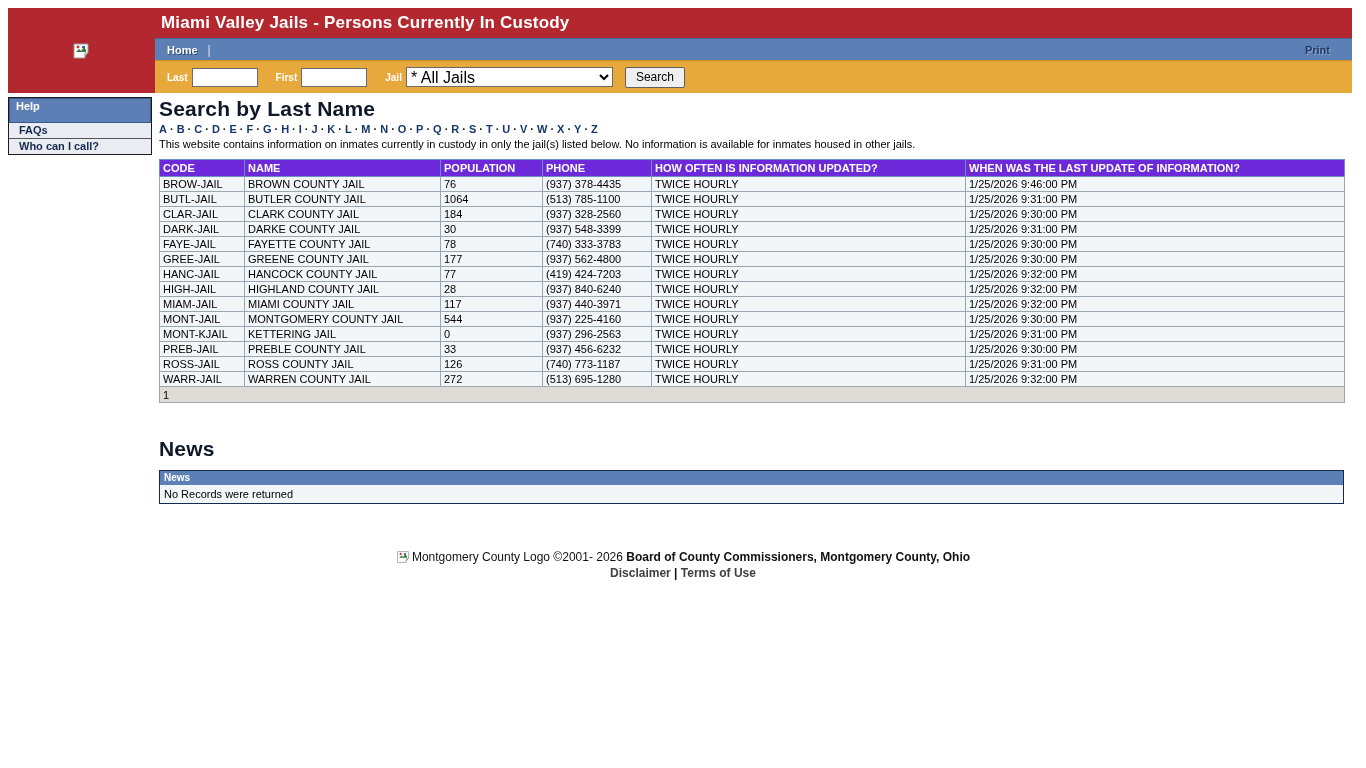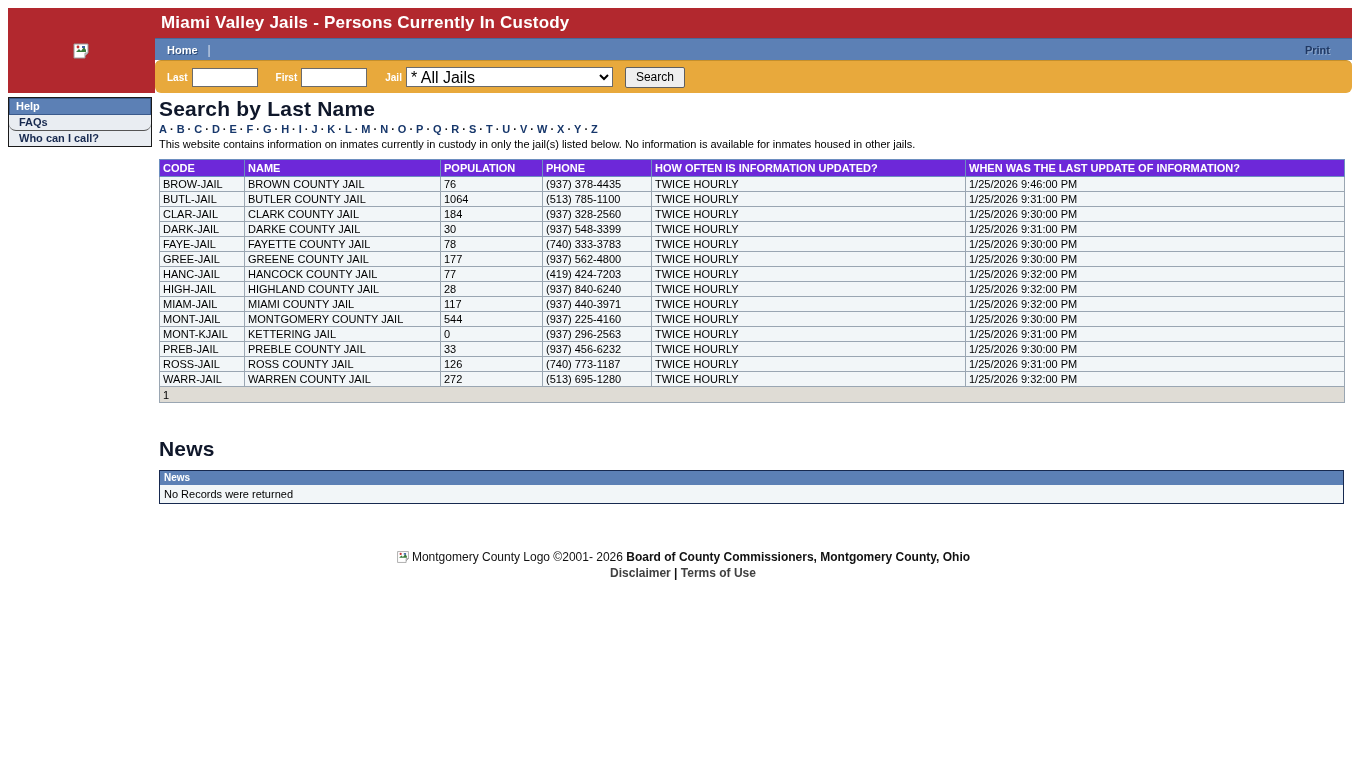--- a/index.html
+++ b/index.html
@@ -32,21 +32,21 @@
     color: #fff; font-weight: bold; font-size: 11px; text-decoration: none;
     text-shadow: 1px 1px 0 #2c4a77; cursor: pointer;
   }
   .nav-sep { color: #d7e0ef; margin-left: 10px; font-size: 12px; }
   .nav-print {
     margin-left: auto; color: #1F3864; font-weight: bold; font-size: 11px;
     text-decoration: none; text-shadow: 1px 1px 0 #8fa8cc; cursor: pointer;
   }
   .search-bar {
     background: #E8A93C; height: 33px; display: flex; align-items: center;
-    padding-left: 12px; border-top: 1px solid #c58f2b; border-radius: 6px;
+    padding-left: 12px; border-top: 1px solid #c58f2b;
   }
   .search-bar label { color: #fff; font-size: 10px; font-weight: bold; margin-right: 4px; }
   .search-bar input[type="text"] {
     width: 66px; height: 19px; border: 1px solid #6b6b6b; background: #fff;
     font-size: 11px; padding: 0 2px; margin-right: 18px;
   }
   .search-bar select {
     width: 207px; height: 20px; border: 1px solid #6b6b6b; background: #fff;
     font-size: 16px; margin-right: 12px; font-family: "Liberation Sans", sans-serif;
   }
@@ -57,25 +57,25 @@
   }
 
   
   .content { position: relative; margin-top: 4px; }
   .sidebar {
     position: absolute; left: 0; top: 0; width: 144px;
     border: 1px solid #1a1a1a; background: #E9EDF2; font-size: 11px;
   }
   .sidebar-header {
     background: #5C80B5; color: #fff; font-weight: bold;
-    padding: 1px 4px 2px 6px; border: 1px solid #3a5a8c;
+    padding: 1px 4px 10px 6px; border: 1px solid #3a5a8c;
   }
   .sidebar-item {
     color: #17294f; font-weight: bold; padding: 1px 4px 2px 10px;
-    border-bottom: 1px solid #555; cursor: pointer; border-radius: 7px;
+    border-bottom: 1px solid #555; cursor: pointer;
   }
   .sidebar-item:last-child { border-bottom: none; }
 
   .main { margin-left: 151px; width: 1185px; }
   .section-heading { color: #0f172a; font-size: 21px; font-weight: bold; letter-spacing: .2px; }
   .alphabet { font-size: 11px; font-weight: bold; color: #17376b; margin-top: 2px; }
   .alphabet a { color: #17376b; text-decoration: none; cursor: pointer; }
   .alphabet .dot { color: #111; padding: 0 3px; }
   #jail-heading { margin-top: 12px; }
   .intro { font-size: 11px; margin-top: 3px; color: #000; }

